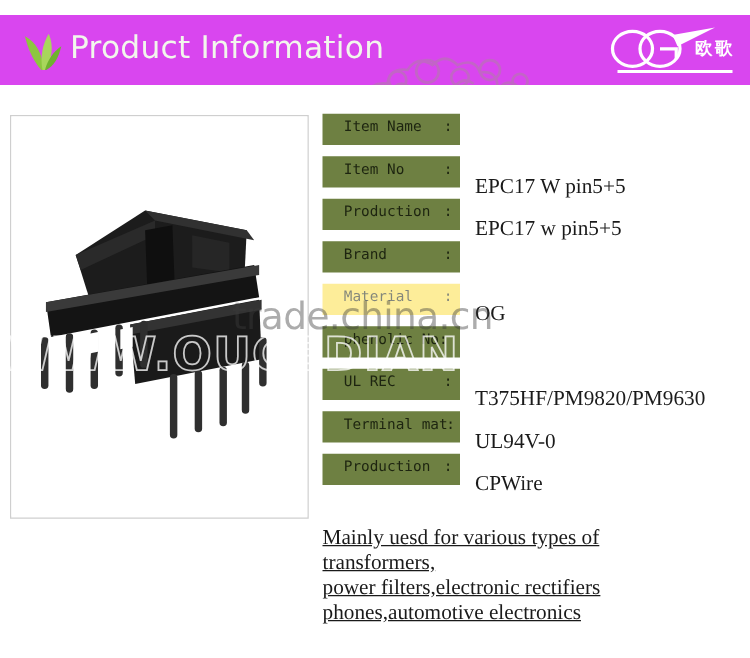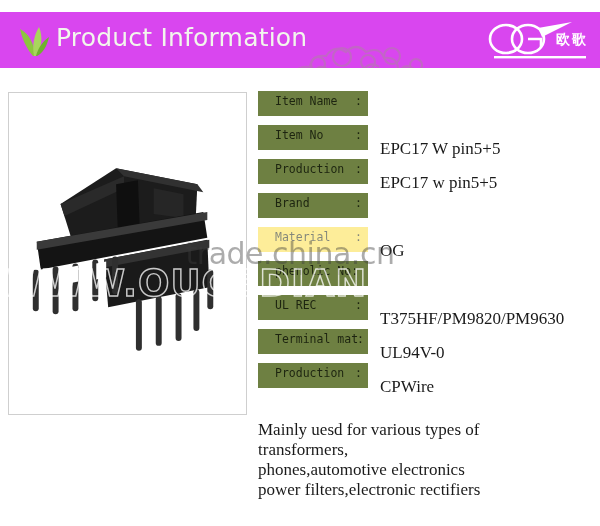--- a/index.html
+++ b/index.html
@@ -130,20 +130,21 @@
   
   .application-text {
     position: absolute;
     left: 258px;
     top: 420px;
     width: 340px;
     font-family: "Liberation Serif", serif;
     font-size: 17px;
     line-height: 20px;
     color: #1a1a1a;
+    text-decoration: underline;
   }
 
   
   .wm-trade {
     position: absolute;
     left: 0;
     top: 236px;
     width: 580px;
     text-align: center;
     font-family: "DejaVu Sans", sans-serif;
@@ -317,18 +318,18 @@
       <span class="colon">:</span>
     </div>
     <div class="spec-value"></div>
   </div>
 
 </div>
 
 <div class="application-text">
   <div>Mainly uesd for various types of</div>
   <div>transformers,</div>
+  <div>power filters,electronic rectifiers</div>
   <div>phones,automotive electronics</div>
-  <div>power filters,electronic rectifiers</div>
 </div>
 
 <div class="wm-trade">trade.china.cn</div>
 <div class="wm-site">WWW.OUGEDIANZI.COM</div>
 
 </body></html>

